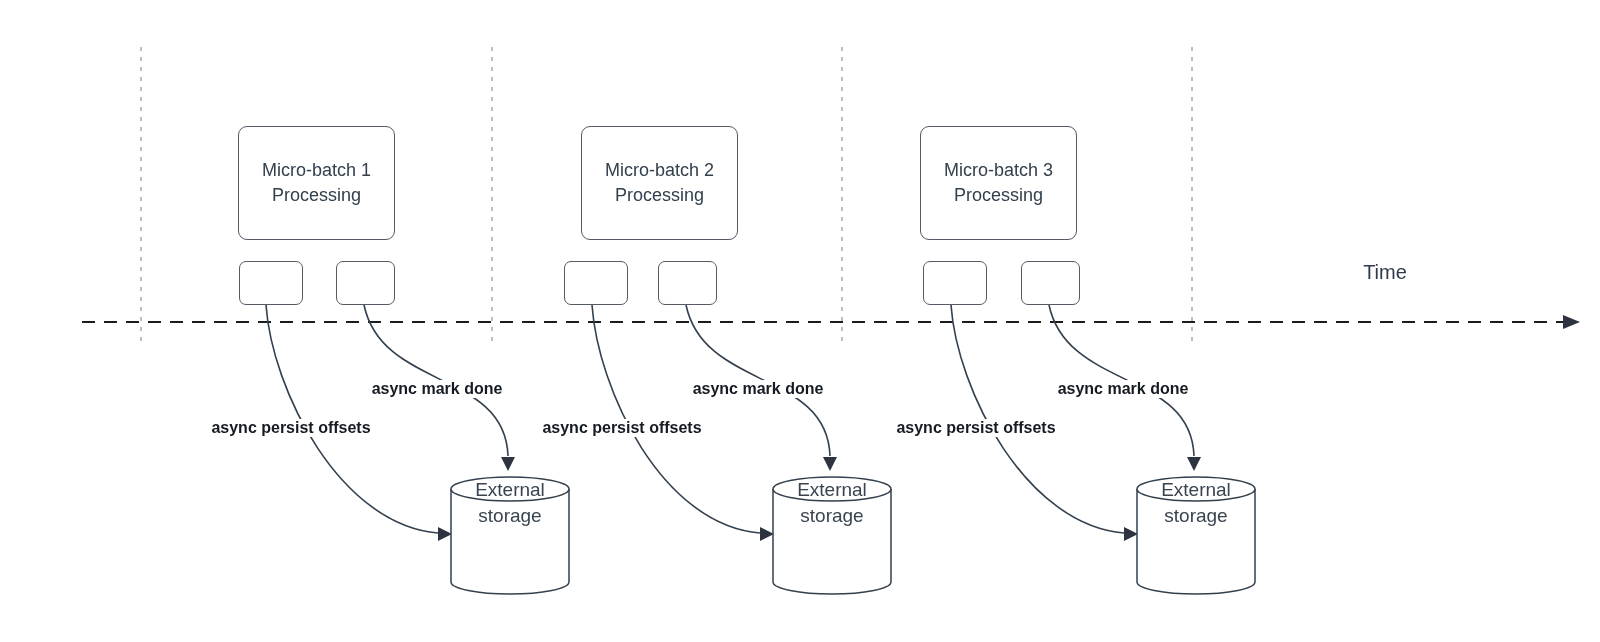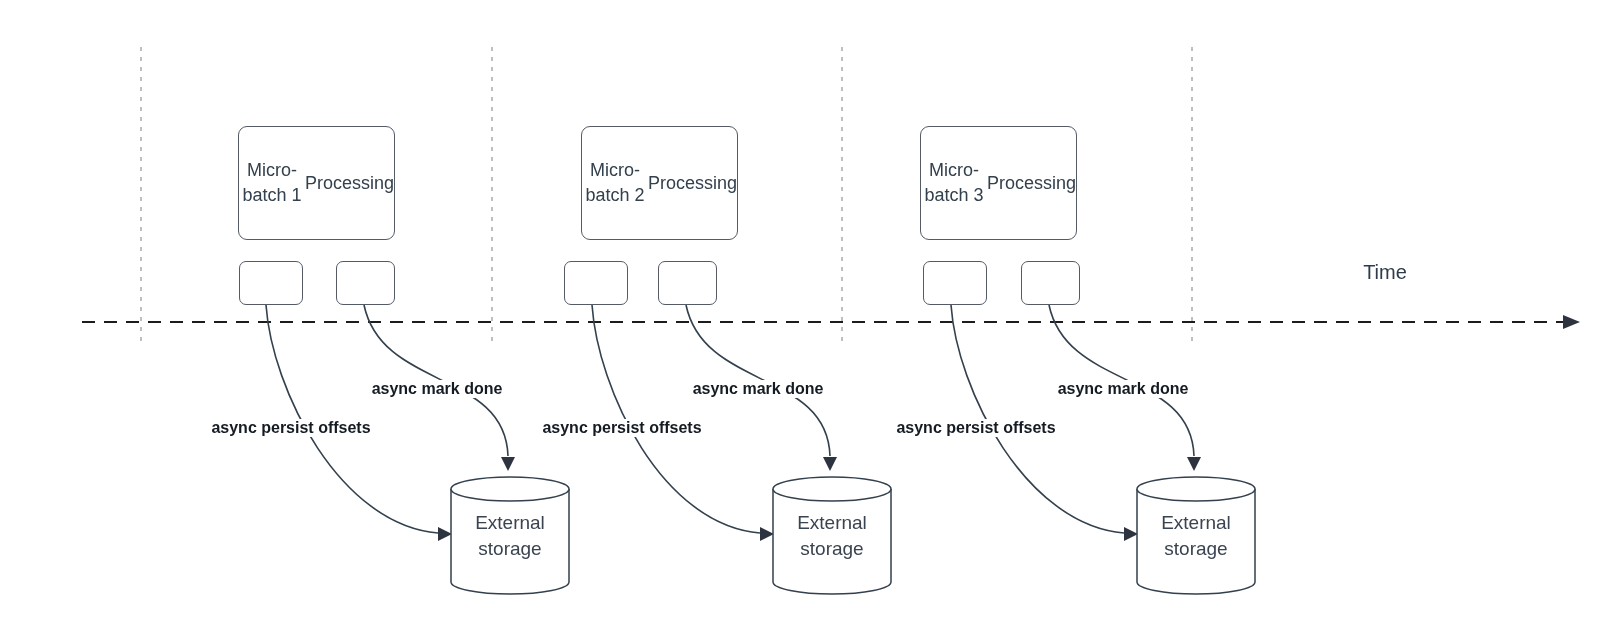--- a/index.html
+++ b/index.html
@@ -14,34 +14,34 @@
   .layer { position: absolute; left: 0; top: 0; }
   .node-box {
     position: absolute;
     background: #ffffff;
     border: 1.4px solid #545b64;
     border-radius: 9px;
     box-sizing: border-box;
     display: flex;
     align-items: center;
     justify-content: center;
-    flex-direction: row;
+    flex-direction: column;
   }
   .node-box.small { border-radius: 7px; }
   .box-text {
     font-size: 18px;
     line-height: 25px;
     color: #33404d;
     text-align: center;
   }
   .storage-text-wrap {
     position: absolute;
     display: flex;
     align-items: center;
-    justify-content: center;
+    justify-content: flex-start;
     flex-direction: column;
     pointer-events: none;
   }
   .storage-text {
     font-size: 19px;
     line-height: 26px;
     color: #3a4450;
     text-align: center;
   }
   .arrow-label {

